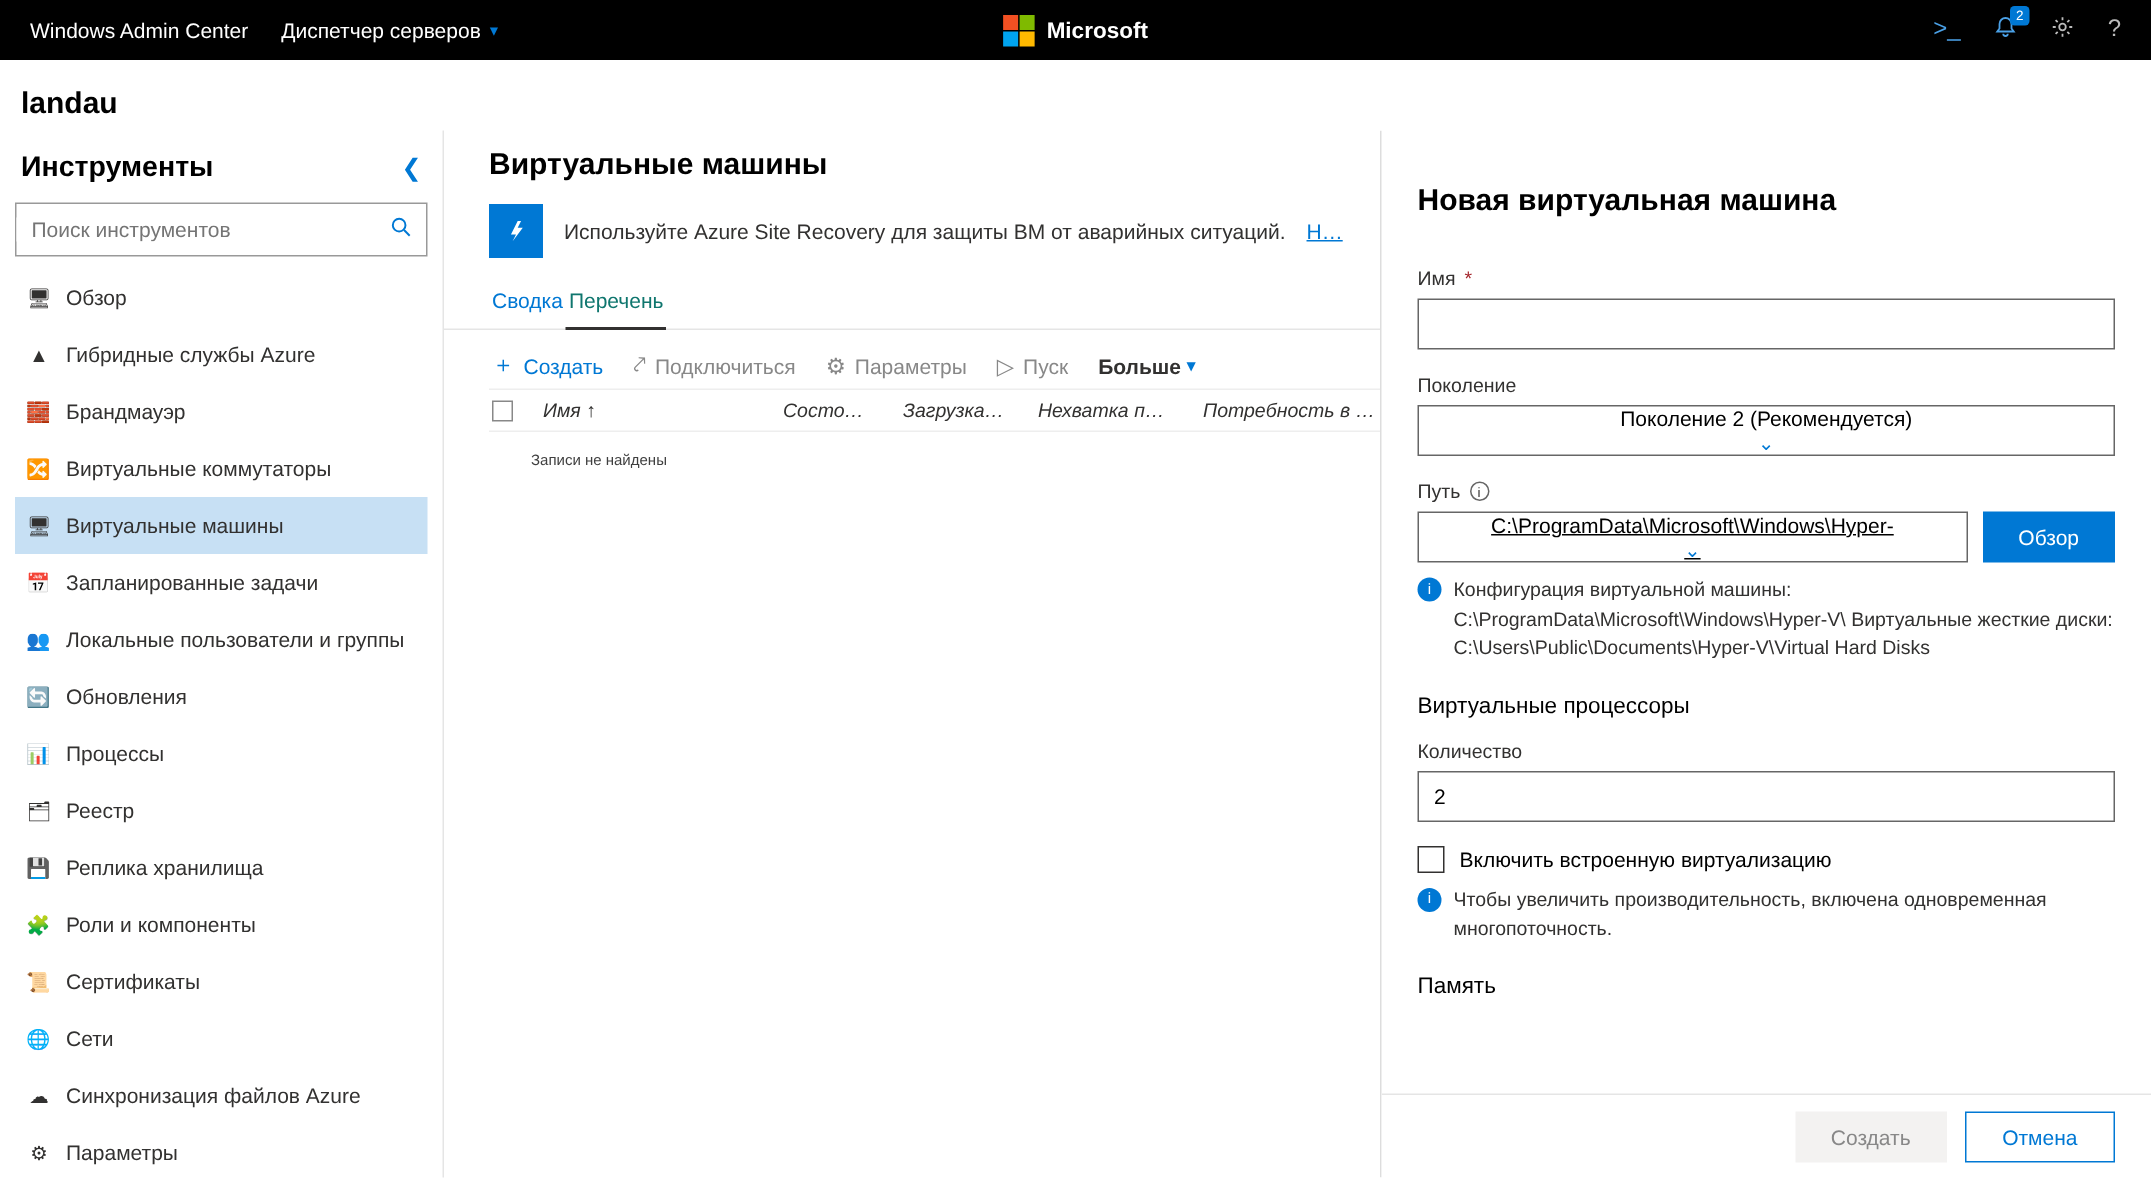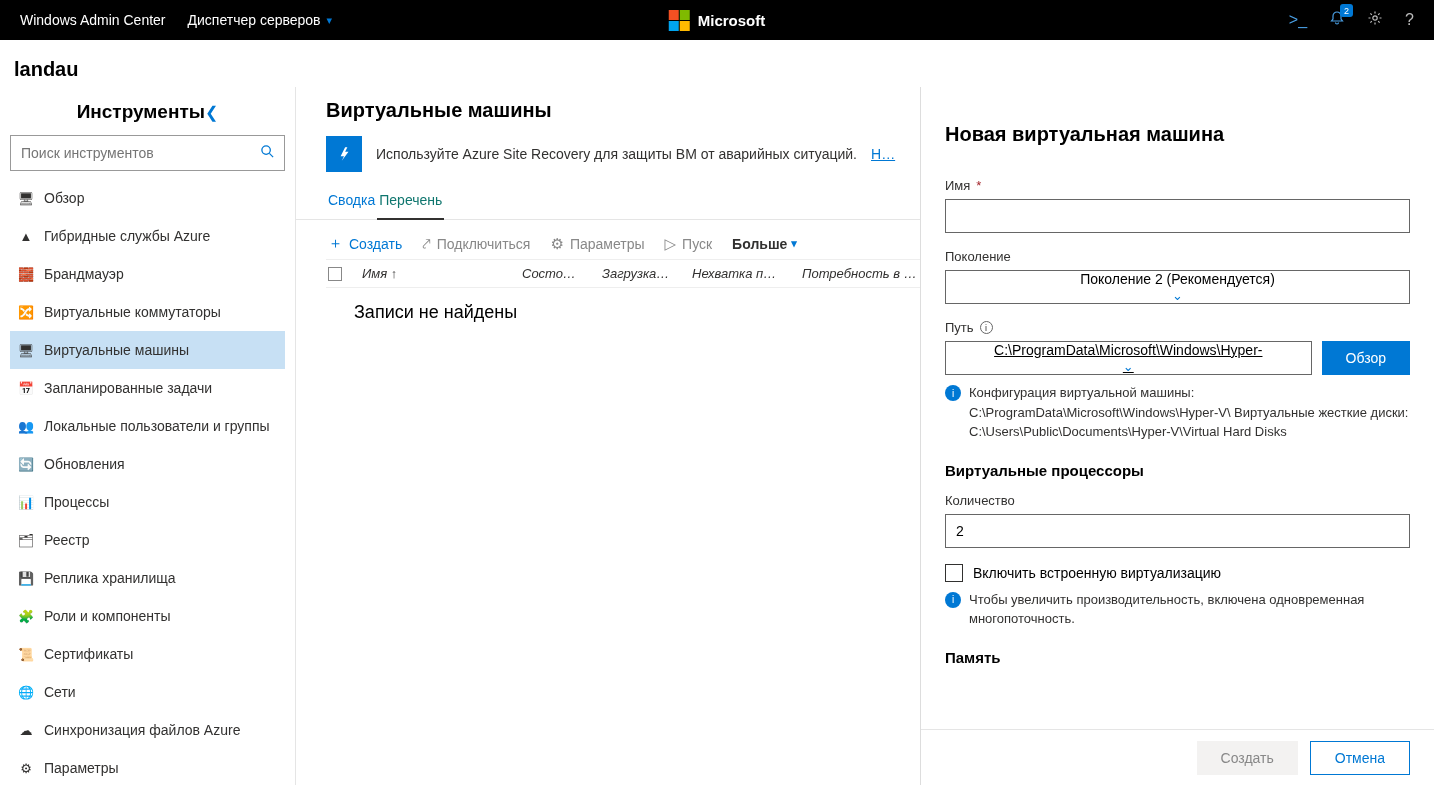--- a/index.html
+++ b/index.html
@@ -11,21 +11,21 @@
 .ms-squares { display:inline-grid; grid-template-columns:10px 10px; grid-template-rows:10px 10px; gap:1px; }
 .ms-squares span:nth-child(1){background:#f25022;} .ms-squares span:nth-child(2){background:#7fba00;}
 .ms-squares span:nth-child(3){background:#00a4ef;} .ms-squares span:nth-child(4){background:#ffb900;}
 .topbar .right { margin-left:auto; display:flex; align-items:center; gap:22px; }
 .topbar .right .ic { color:#4aa0e6; cursor:pointer; position:relative; }
 .topbar .right .ic.help, .topbar .right .ic.gear { color:#bbb; }
 .badge { position:absolute; top:-6px; right:-8px; background:#0078d4; color:#fff; font-size:9px; width:13px; height:13px; border-radius:3px; display:flex; align-items:center; justify-content:center; }
 .crumb { padding:18px 0 6px 14px; font-size:20px; font-weight:600; }
 .layout { display:flex; height:calc(786px - 40px - 48px); }
 .sidebar { width:296px; border-right:1px solid #e5e5e5; padding:10px 10px 0 10px; display:flex; flex-direction:column; }
-.tools-head { display:flex; align-items:center; justify-content:center; padding:4px 4px 12px 4px; }
+.tools-head { display:flex; align-items:center; justify-content:space-between; padding:4px 4px 12px 4px; }
 .tools-head h3 { font-size:19px; font-weight:600; }
 .chev-left { color:#0078d4; font-size:16px; }
 .search { display:flex; border:1px solid #999; height:36px; align-items:center; margin-bottom:8px; }
 .search input { flex:1; border:none; outline:none; padding:0 10px; font-size:14px; color:#666; }
 .search .sic { width:34px; color:#0078d4; text-align:center; font-size:15px; }
 .nav { list-style:none; overflow-y:auto; flex:1; }
 .nav li { display:flex; align-items:center; gap:10px; padding:0 8px; height:38px; font-size:14px; cursor:pointer; color:#323130;}
 .nav li .ico { width:16px; height:16px; display:inline-flex; align-items:center; justify-content:center; font-size:13px;}
 .nav li.active { background:#c7e0f4; }
 .main { flex:1; position:relative; padding:0 0 0 30px; overflow:hidden; }
@@ -38,36 +38,36 @@
 .tabs .tab.link { color:#0078d4; }
 .tabs .tab.cur { color:#0f766e; font-weight:400; border-bottom:2px solid #323130; margin-bottom:-1px;}
 .toolbar { display:flex; align-items:center; gap:20px; padding:14px 2px 6px 2px; color:#888; font-size:14px; }
 .toolbar .act { display:flex; align-items:center; gap:6px; cursor:pointer;}
 .toolbar .act.primary { color:#0078d4; }
 .toolbar .act .pi { font-size:15px; }
 .toolbar .more { color:#323130; font-weight:600; display:flex; align-items:center; gap:4px;}
 .thead { display:flex; align-items:center; gap:20px; padding:6px 2px; font-size:13px; color:#323130; border-top:1px solid #eee; border-bottom:1px solid #eee;}
 .thead .cb { width:14px; height:14px; border:1px solid #888;}
 .thead .col { white-space:nowrap; overflow:hidden; text-overflow:ellipsis;font-style:italic;}
-.norec { padding:14px 28px; font-size:18px; color:#000000; }
+.norec { padding:14px 28px; font-size:10px; color:#404040; }
 .panel { position:absolute; top:0; right:0; bottom:0; width:514px; background:#fff; border-left:1px solid #ddd; padding:24px 24px 0 24px; overflow-y:auto; }
 .panel h2 { font-size:20px; font-weight:600; margin-bottom:18px; }
 .fld { margin-bottom:16px; }
 .lbl { font-size:13px; color:#323130; margin-bottom:6px; display:flex; align-items:center; gap:6px;}
 .req { color:#a4262c; }
 .txt,.sel { width:100%; height:34px; border:1px solid #666; padding:0 10px; font-size:14px; background:#fff;flex-direction:column; }
 .sel { display:flex; align-items:center; justify-content:space-between; cursor:pointer; }
 .sel .cv { color:#0078d4; font-size:13px;}
 .row { display:flex; gap:10px; }
 .row .sel { flex:1;text-decoration:underline; }
 .btn { height:34px; padding:0 24px; border:none; cursor:pointer; font-size:14px; }
 .btn-prim { background:#0078d4; color:#fff; }
 .info { display:flex; gap:8px; margin-top:8px; font-size:13px; line-height:1.5; color:#323130;}
 .info .ibub { min-width:16px; width:16px; height:16px; border-radius:50%; background:#0078d4; color:#fff; font-size:10px; display:flex; align-items:center; justify-content:center; margin-top:2px;}
-.sect { font-size:15px; font-weight:700; margin:20px 0 14px 0;}
+.sect { font-size:15px; font-weight:400; margin:20px 0 14px 0;}
 .ck { display:flex; align-items:center; gap:10px; font-size:14px; margin-top:6px;}
 .ck .box { width:18px; height:18px; border:1px solid #323130;}
 .footer { position:absolute; bottom:0; left:0; right:0; border-top:1px solid #e5e5e5; height:56px; display:flex; align-items:center; justify-content:flex-end; gap:12px; padding:0 24px; background:#fff;}
 .footer .btn-sec { background:#f3f2f1; color:#888; border:none;}
 .footer .btn-out { background:#fff; color:#0078d4; border:1px solid #0078d4;}
 .chev { font-size:11px; color:#0078d4;}
 </style>
 </head>
 <body>
 

